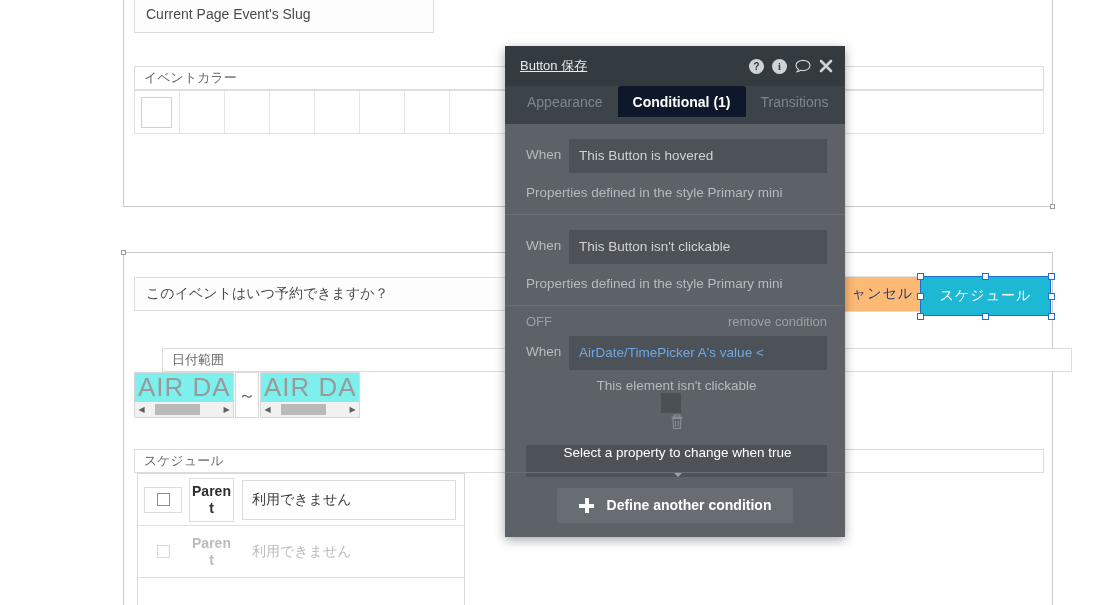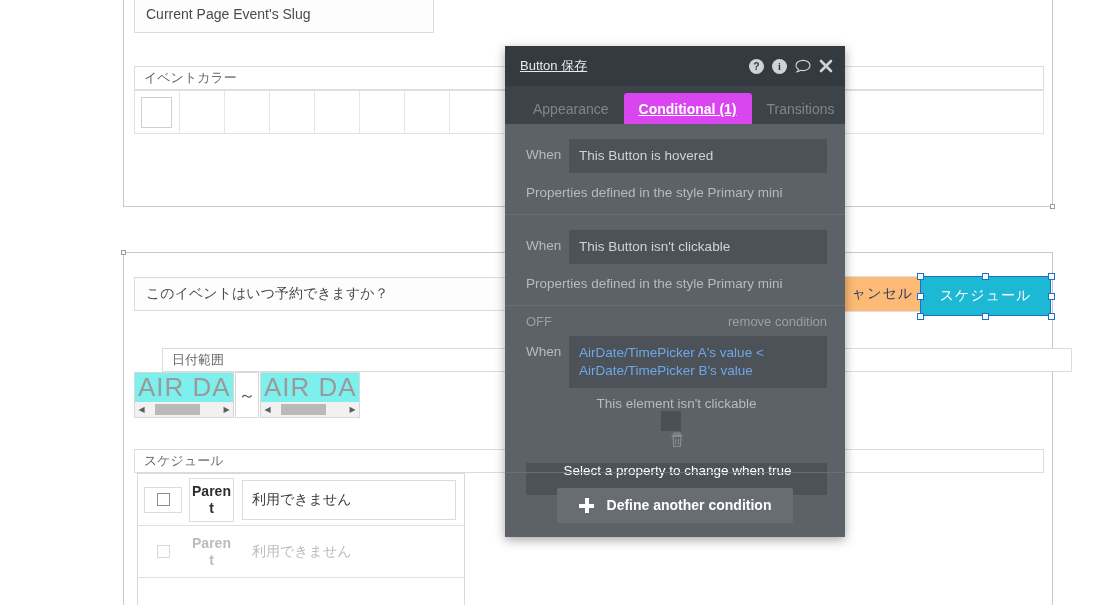--- a/index.html
+++ b/index.html
@@ -265,38 +265,37 @@
     flex: 1;
     white-space: nowrap;
   }
   .hdr-icons { display: flex; align-items: center; gap: 8px; }
   .hdr-icons svg { display: block; }
 
   .tabs {
     height: 38px;
     background: #3d4449;
     display: flex;
-    align-items: flex-end;
-    padding-left: 13px;
+    align-items: flex-start;
+    padding-left: 7px;
     box-sizing: border-box;
   }
   .tab {
     height: 31px;
     padding: 0 15px;
     display: flex; align-items: center;
     font-size: 14px;
     color: #7e868c;
     white-space: nowrap;
   }
   .tab.active {
-    background: #d946ef;
+    background: #0f172a;
     color: #ffffff;
     font-weight: bold;
     border-radius: 3px 3px 0 0;
-    text-decoration: underline;
   }
 
   .panel-body {
     height: 413px;
     overflow: hidden;
     position: relative;
   }
 
   .cond-block { padding: 10px 18px 10px 21px; }
   .cond-sep { height: 1px; background: #696f75; margin: 0; }
@@ -555,21 +554,20 @@
       <div class="off-row">
         <span>OFF</span>
         <span>remove condition</span>
       </div>
 
       <div class="cond-block" style="padding-top:0;">
         <div class="when-row">
           <div class="when-lbl">When</div>
           <div class="when-val link">
             <div>AirDate/TimePicker A's value &lt;</div>
-            <div>AirDate/TimePicker B's value</div>
           </div>
         </div>
 
         <div class="prop-row">
           <div class="prop-name">This element isn't clickable</div>
           <div class="prop-check"></div>
           <div class="prop-trash">
             <svg width="16" height="18" viewBox="0 0 16 18">
               <path d="M5 2h6v2H5z" fill="none" stroke="#868d93" stroke-width="1.2"></path>
               <path d="M2.5 4.5h11" stroke="#868d93" stroke-width="1.4"></path>

